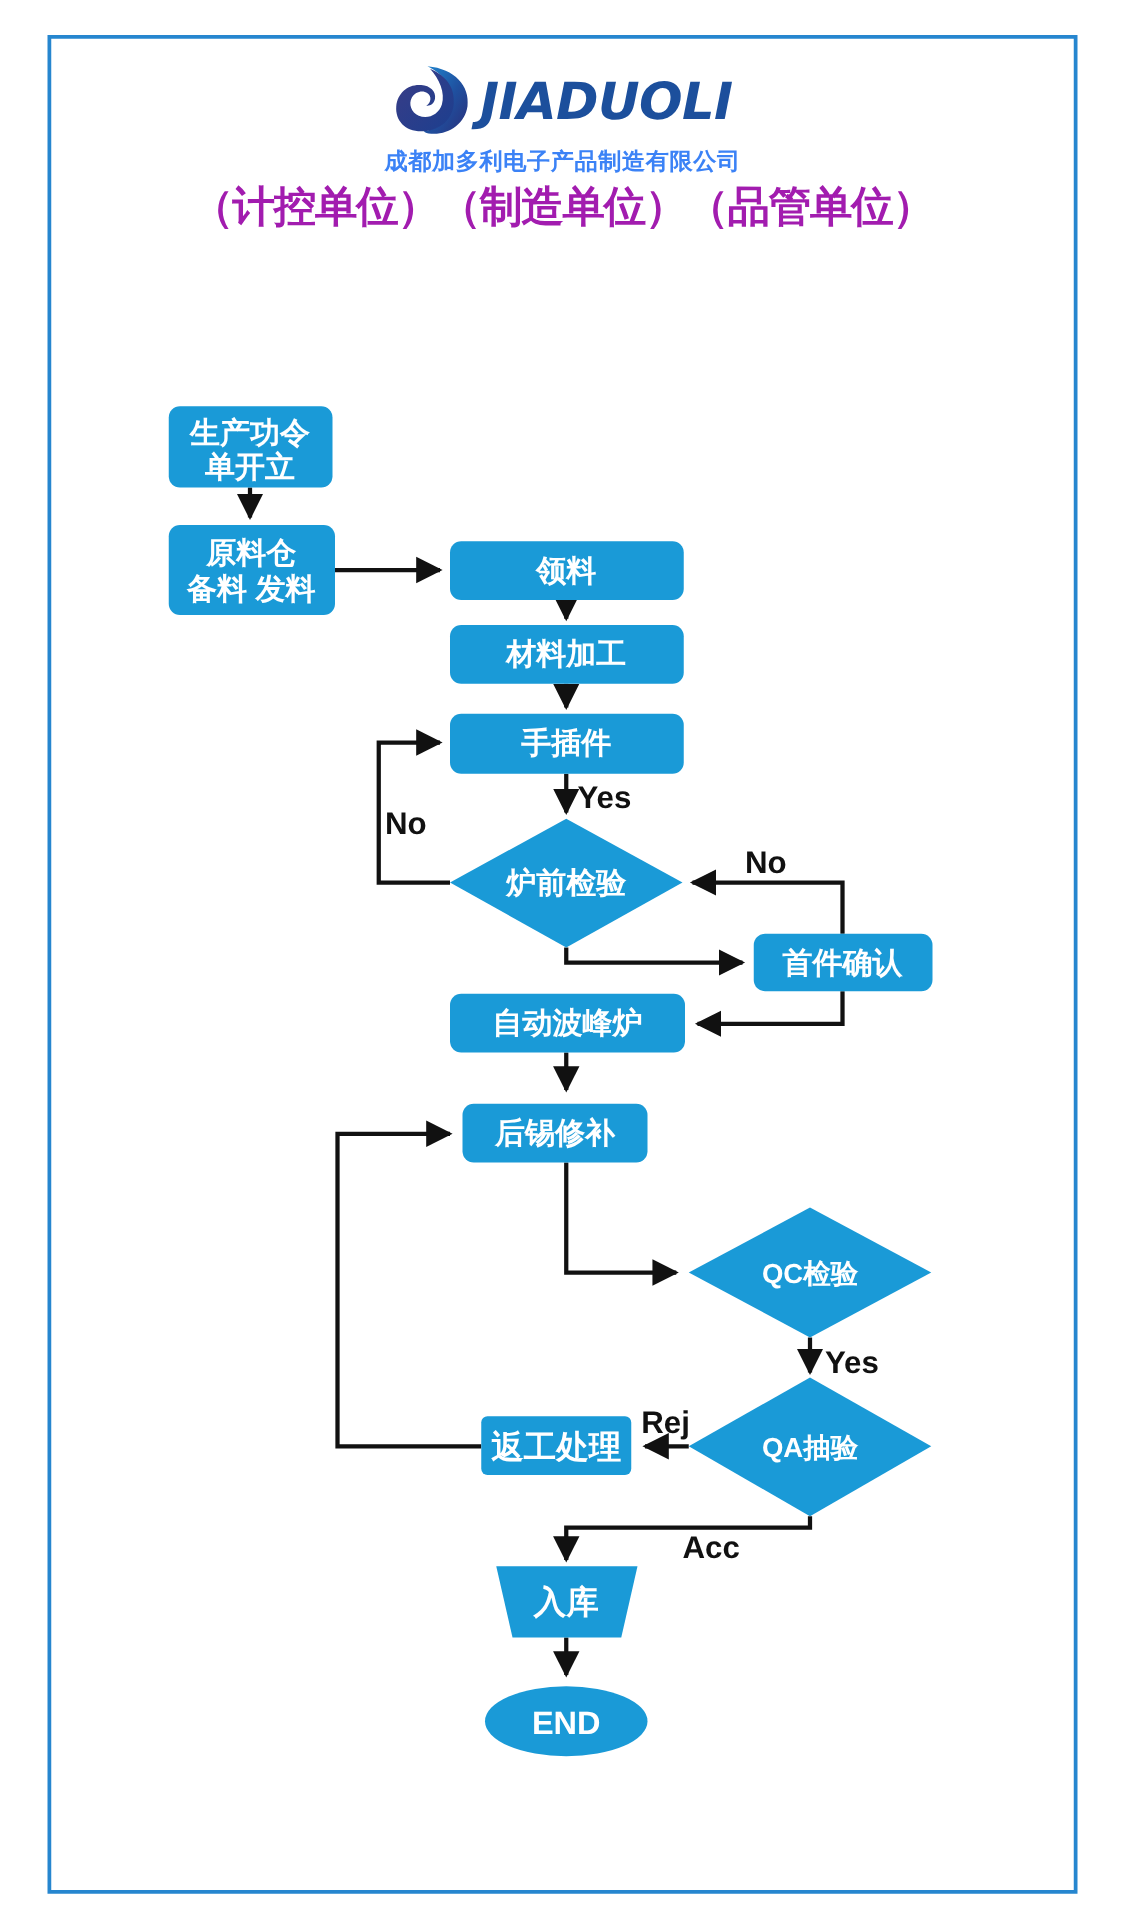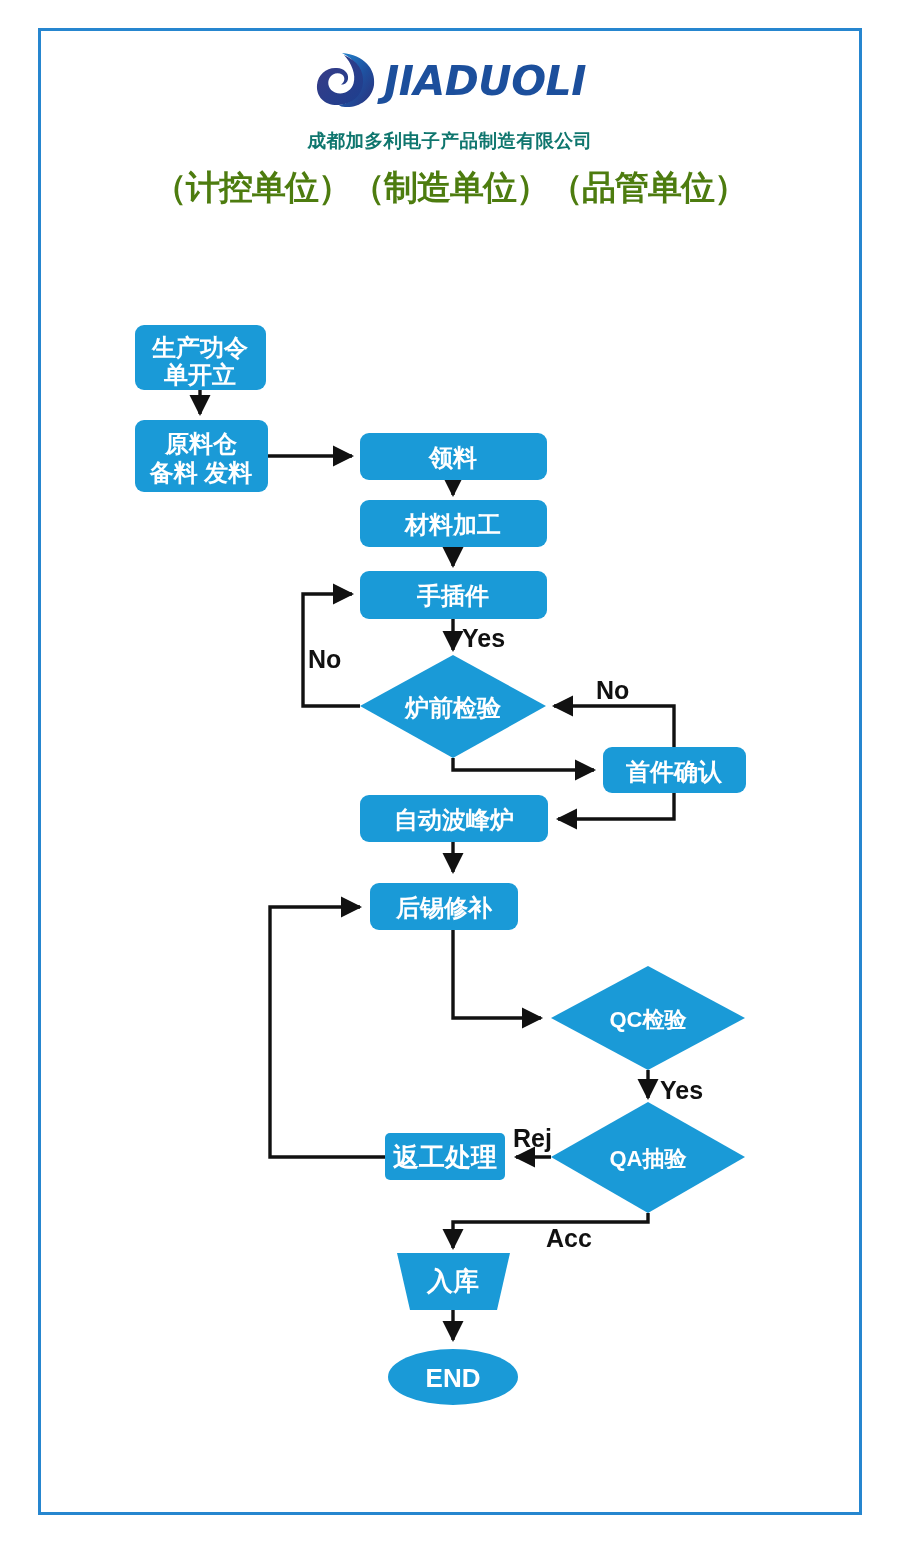--- a/index.html
+++ b/index.html
@@ -46,39 +46,39 @@
   .logo-word {
     font-family: "DejaVu Sans", sans-serif;
     font-size: 41px;
     font-weight: bold;
     font-style: italic;
     letter-spacing: -0.5px;
     color: #1c4f9c;
     line-height: 1;
   }
   .company-name {
-    margin-top: 16px;
+    margin-top: 4px;
     font-size: 18.5px;
     font-weight: bold;
-    color: #0f766e;
+    color: #3b82f6;
     letter-spacing: 0.5px;
   }
   .main-title {
     margin-top: 12px;
     font-size: 72px;
     font-weight: bold;
     color: #1a9ad7;
     letter-spacing: 1px;
     line-height: 1.05;
   }
   .sub-title {
-    margin-top: 12px;
+    margin-top: 2px;
     font-size: 34px;
     font-weight: bold;
-    color: #4d7c0f;
+    color: #a21caf;
     letter-spacing: -1px;
   }
   #flow { position: absolute; left: 0; top: 0; }
   .node-text {
     fill: #ffffff;
     font-family: "Liberation Sans", "DejaVu Sans", sans-serif;
     font-weight: bold;
     text-anchor: middle;
     dominant-baseline: central;
   }

